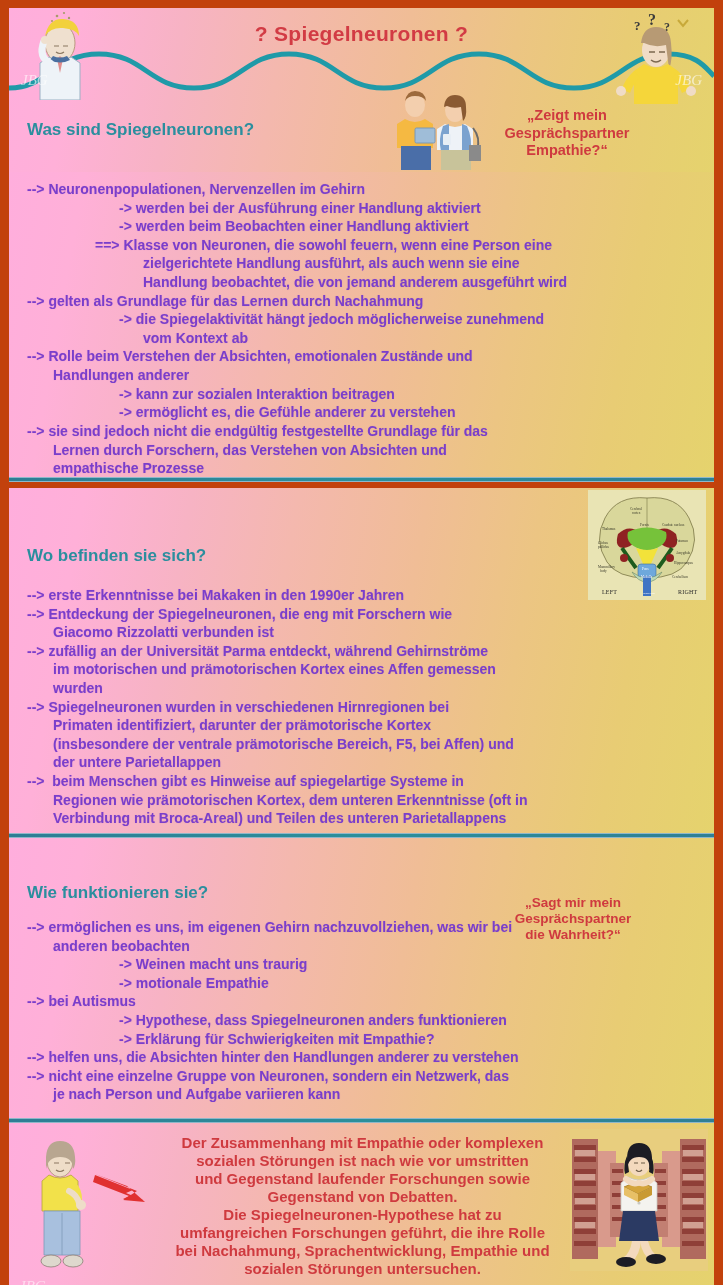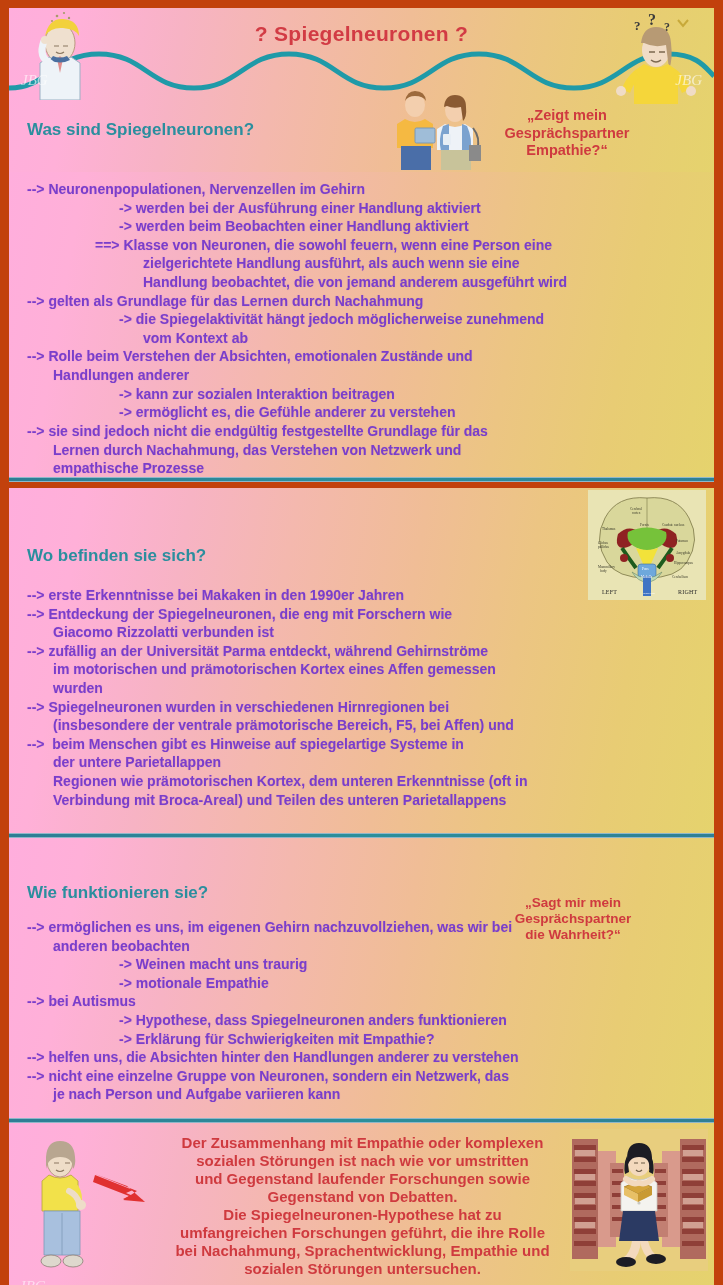--- a/index.html
+++ b/index.html
@@ -270,21 +270,21 @@
         <div class="b-line ind-2c">zielgerichtete Handlung ausführt, als auch wenn sie eine</div>
         <div class="b-line ind-2c">Handlung beobachtet, die von jemand anderem ausgeführt wird</div>
         <div class="b-line ind-0">--&gt; gelten als Grundlage für das Lernen durch Nachahmung</div>
         <div class="b-line ind-1">-&gt; die Spiegelaktivität hängt jedoch möglicherweise zunehmend</div>
         <div class="b-line ind-2c">vom Kontext ab</div>
         <div class="b-line ind-0">--&gt; Rolle beim Verstehen der Absichten, emotionalen Zustände und</div>
         <div class="b-line ind-0c">Handlungen anderer</div>
         <div class="b-line ind-1">-&gt; kann zur sozialen Interaktion beitragen</div>
         <div class="b-line ind-1">-&gt; ermöglicht es, die Gefühle anderer zu verstehen</div>
         <div class="b-line ind-0">--&gt; sie sind jedoch nicht die endgültig festgestellte Grundlage für das</div>
-        <div class="b-line ind-0c">Lernen durch Nachahmung, das Verstehen von Netzwerk und</div>
+        <div class="b-line ind-0c">Lernen durch Forschern, das Verstehen von Absichten und</div>
         <div class="b-line ind-0c">empathische Prozesse</div>
       </div>
   </div>
 
   <div class="divider"></div>
 
   <div class="section sec-two">
 
     <div class="sec-heading">Wo befinden sie sich?</div>
 
@@ -328,23 +328,24 @@
     </div>
 
     <div class="bullets" id="list-where">
         <div class="b-line ind-0">--&gt; erste Erkenntnisse bei Makaken in den 1990er Jahren</div>
         <div class="b-line ind-0">--&gt; Entdeckung der Spiegelneuronen, die eng mit Forschern wie</div>
         <div class="b-line ind-0c">Giacomo Rizzolatti verbunden ist</div>
         <div class="b-line ind-0">--&gt; zufällig an der Universität Parma entdeckt, während Gehirnströme</div>
         <div class="b-line ind-0c">im motorischen und prämotorischen Kortex eines Affen gemessen</div>
         <div class="b-line ind-0c">wurden</div>
         <div class="b-line ind-0">--&gt; Spiegelneuronen wurden in verschiedenen Hirnregionen bei</div>
+        <div class="b-line ind-0c">Primaten identifiziert, darunter der prämotorische Kortex</div>
         <div class="b-line ind-0c">(insbesondere der ventrale prämotorische Bereich, F5, bei Affen) und</div>
+        <div class="b-line ind-0c">der untere Parietallappen</div>
         <div class="b-line ind-0">--&gt;  beim Menschen gibt es Hinweise auf spiegelartige Systeme in</div>
-        <div class="b-line ind-0c">der untere Parietallappen</div>
         <div class="b-line ind-0c">Regionen wie prämotorischen Kortex, dem unteren Erkenntnisse (oft in</div>
         <div class="b-line ind-0c">Verbindung mit Broca-Areal) und Teilen des unteren Parietallappens</div>
       </div>
   </div>
 
   <div class="divider"></div>
 
   <div class="section sec-three">
 
     <div class="sec-quote" style="white-space:pre-line;margin-top:45px;">„Sagt mir mein

